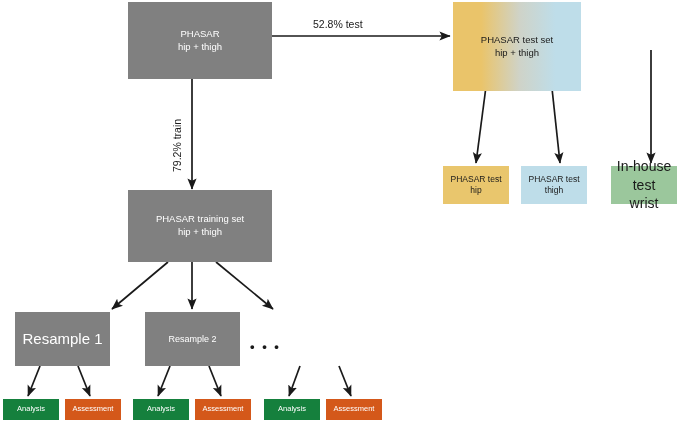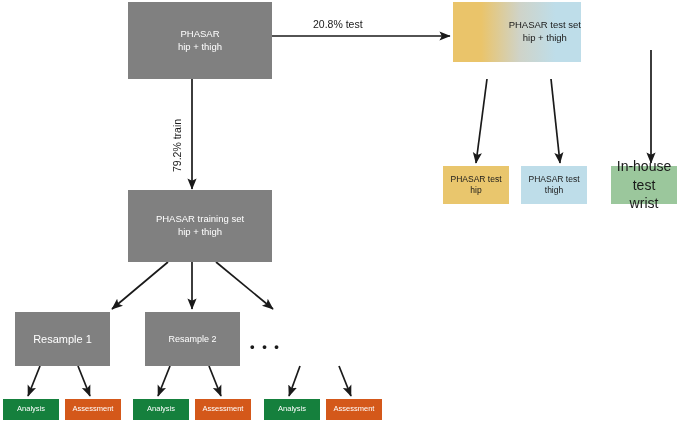--- a/index.html
+++ b/index.html
@@ -114,21 +114,21 @@
 
     <line x1="300" y1="366" x2="289" y2="396" stroke="#1a1a1a" stroke-width="1.7" marker-end="url(#ah)"></line>
     <line x1="339" y1="366" x2="351" y2="396" stroke="#1a1a1a" stroke-width="1.7" marker-end="url(#ah)"></line>
   </svg>
 
   <div class="node n-gray" style="left:128px; top:2px; width:144px; height:77px; font-size:9.5px;">
     <span>PHASAR
 hip + thigh</span>
   </div>
 
-  <div class="node n-grad" style="left:453px; top:2px; width:128px; height:60px; font-size:9.5px;justify-content:flex-end;">
+  <div class="node n-grad" style="left:453px; top:2px; width:128px; height:89px; font-size:9.5px;">
     <span>PHASAR test set
 hip + thigh</span>
   </div>
 
   <div class="node n-gray" style="left:128px; top:190px; width:144px; height:72px; font-size:9.5px;text-align:center;">
     <span>PHASAR training set
 hip + thigh</span>
   </div>
 
   <div class="node n-orange" style="left:443px; top:166px; width:66px; height:38px; font-size:8.5px;">
@@ -139,21 +139,21 @@
   <div class="node n-blue" style="left:521px; top:166px; width:66px; height:38px; font-size:8.5px;">
     <span>PHASAR test
 thigh</span>
   </div>
 
   <div class="node n-green" style="left:611px; top:166px; width:66px; height:38px; font-size:14px;">
     <span>In-house test
 wrist</span>
   </div>
 
-  <div class="node n-gray" style="left:15px; top:312px; width:95px; height:54px; font-size:11px;">
+  <div class="node n-gray" style="left:15px; top:312px; width:95px; height:54px; font-size:15px;">
     <span>Resample 1</span>
   </div>
 
   <div class="node n-gray" style="left:145px; top:312px; width:95px; height:54px; font-size:9px;justify-content:center;">
     <span>Resample 2</span>
   </div>
 
 
   <div class="ellipsis" style="left:250px; top:340px; font-size:13px;">• • •</div>
 
@@ -171,17 +171,17 @@
     <span>Assessment</span>
   </div>
 
   <div class="node n-analysis" style="left:264px; top:399px; width:56px; height:21px; font-size:7.5px;">
     <span>Analysis</span>
   </div>
   <div class="node n-assessment" style="left:326px; top:399px; width:56px; height:21px; font-size:7.5px;">
     <span>Assessment</span>
   </div>
 
-  <div class="edge-label" style="left:313px; top:18px; font-size:10.5px;">20.8% test</div>
+  <div class="edge-label" style="left:313px; top:18px; font-size:10.5px;">52.8% test</div>
 
   <div class="edge-label vert" style="left:183px; top:160px; font-size:10.5px;">79.2% train</div>
 
 </div>
 
 </body></html>

